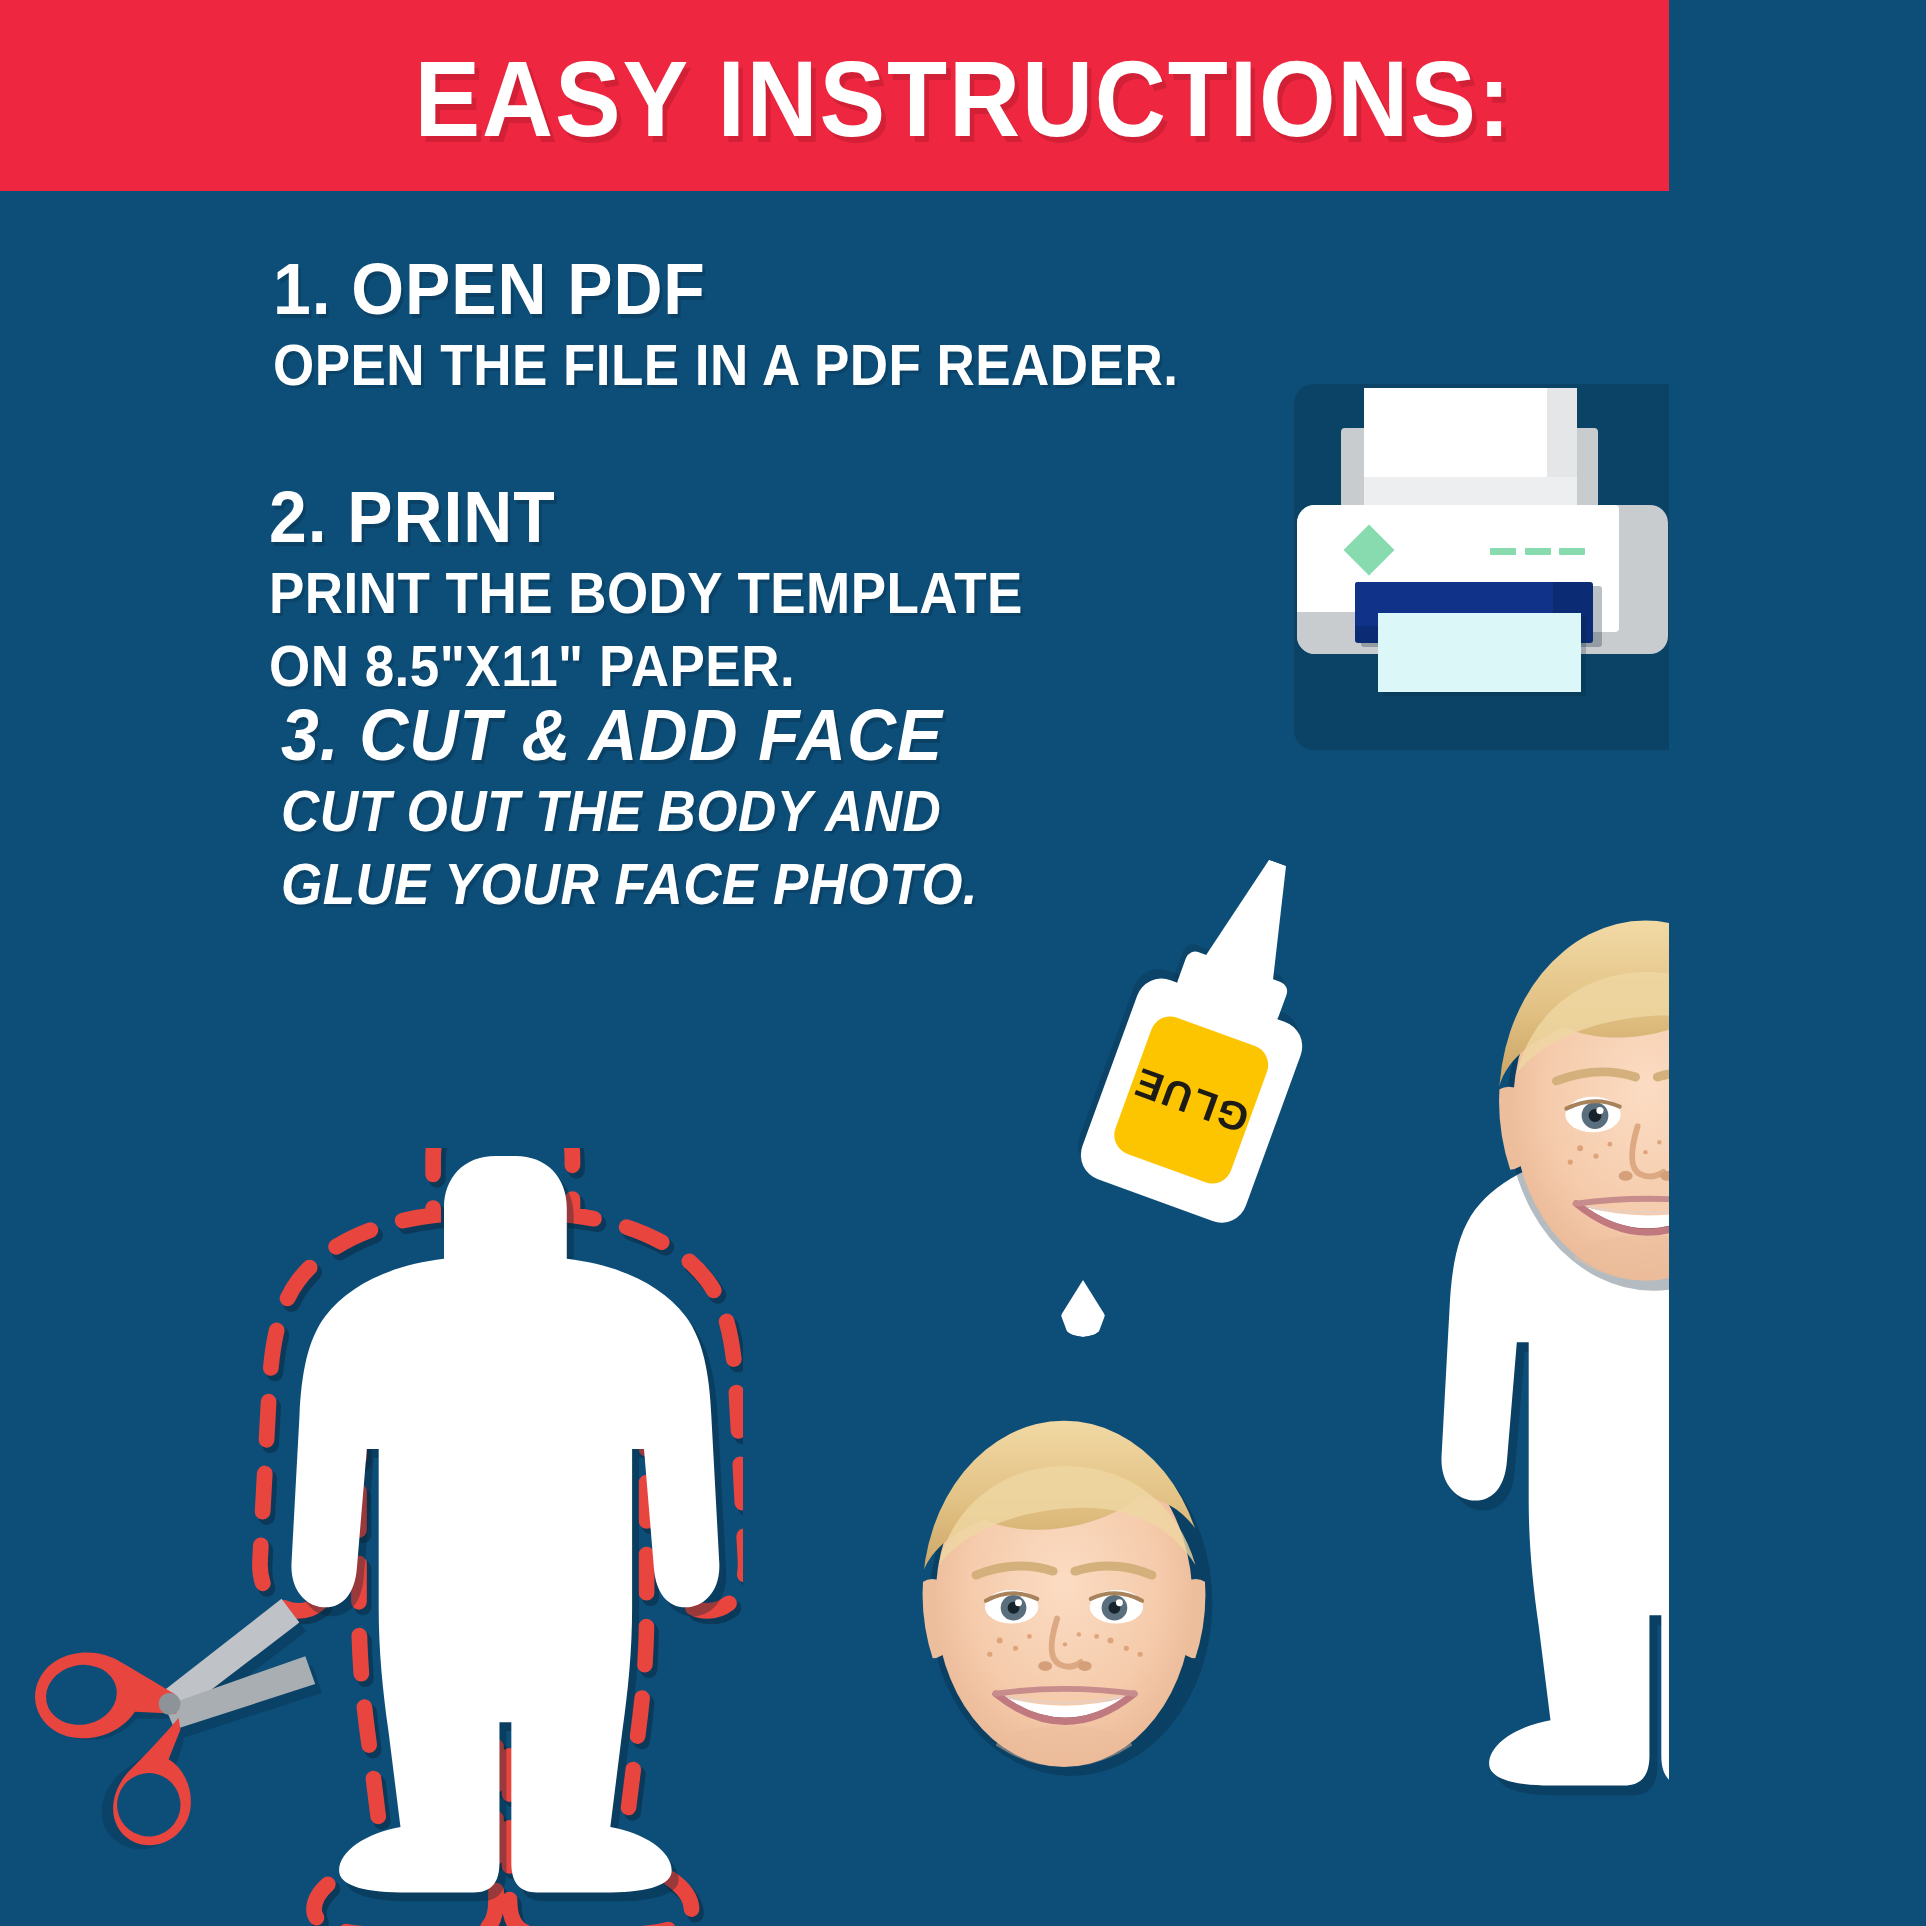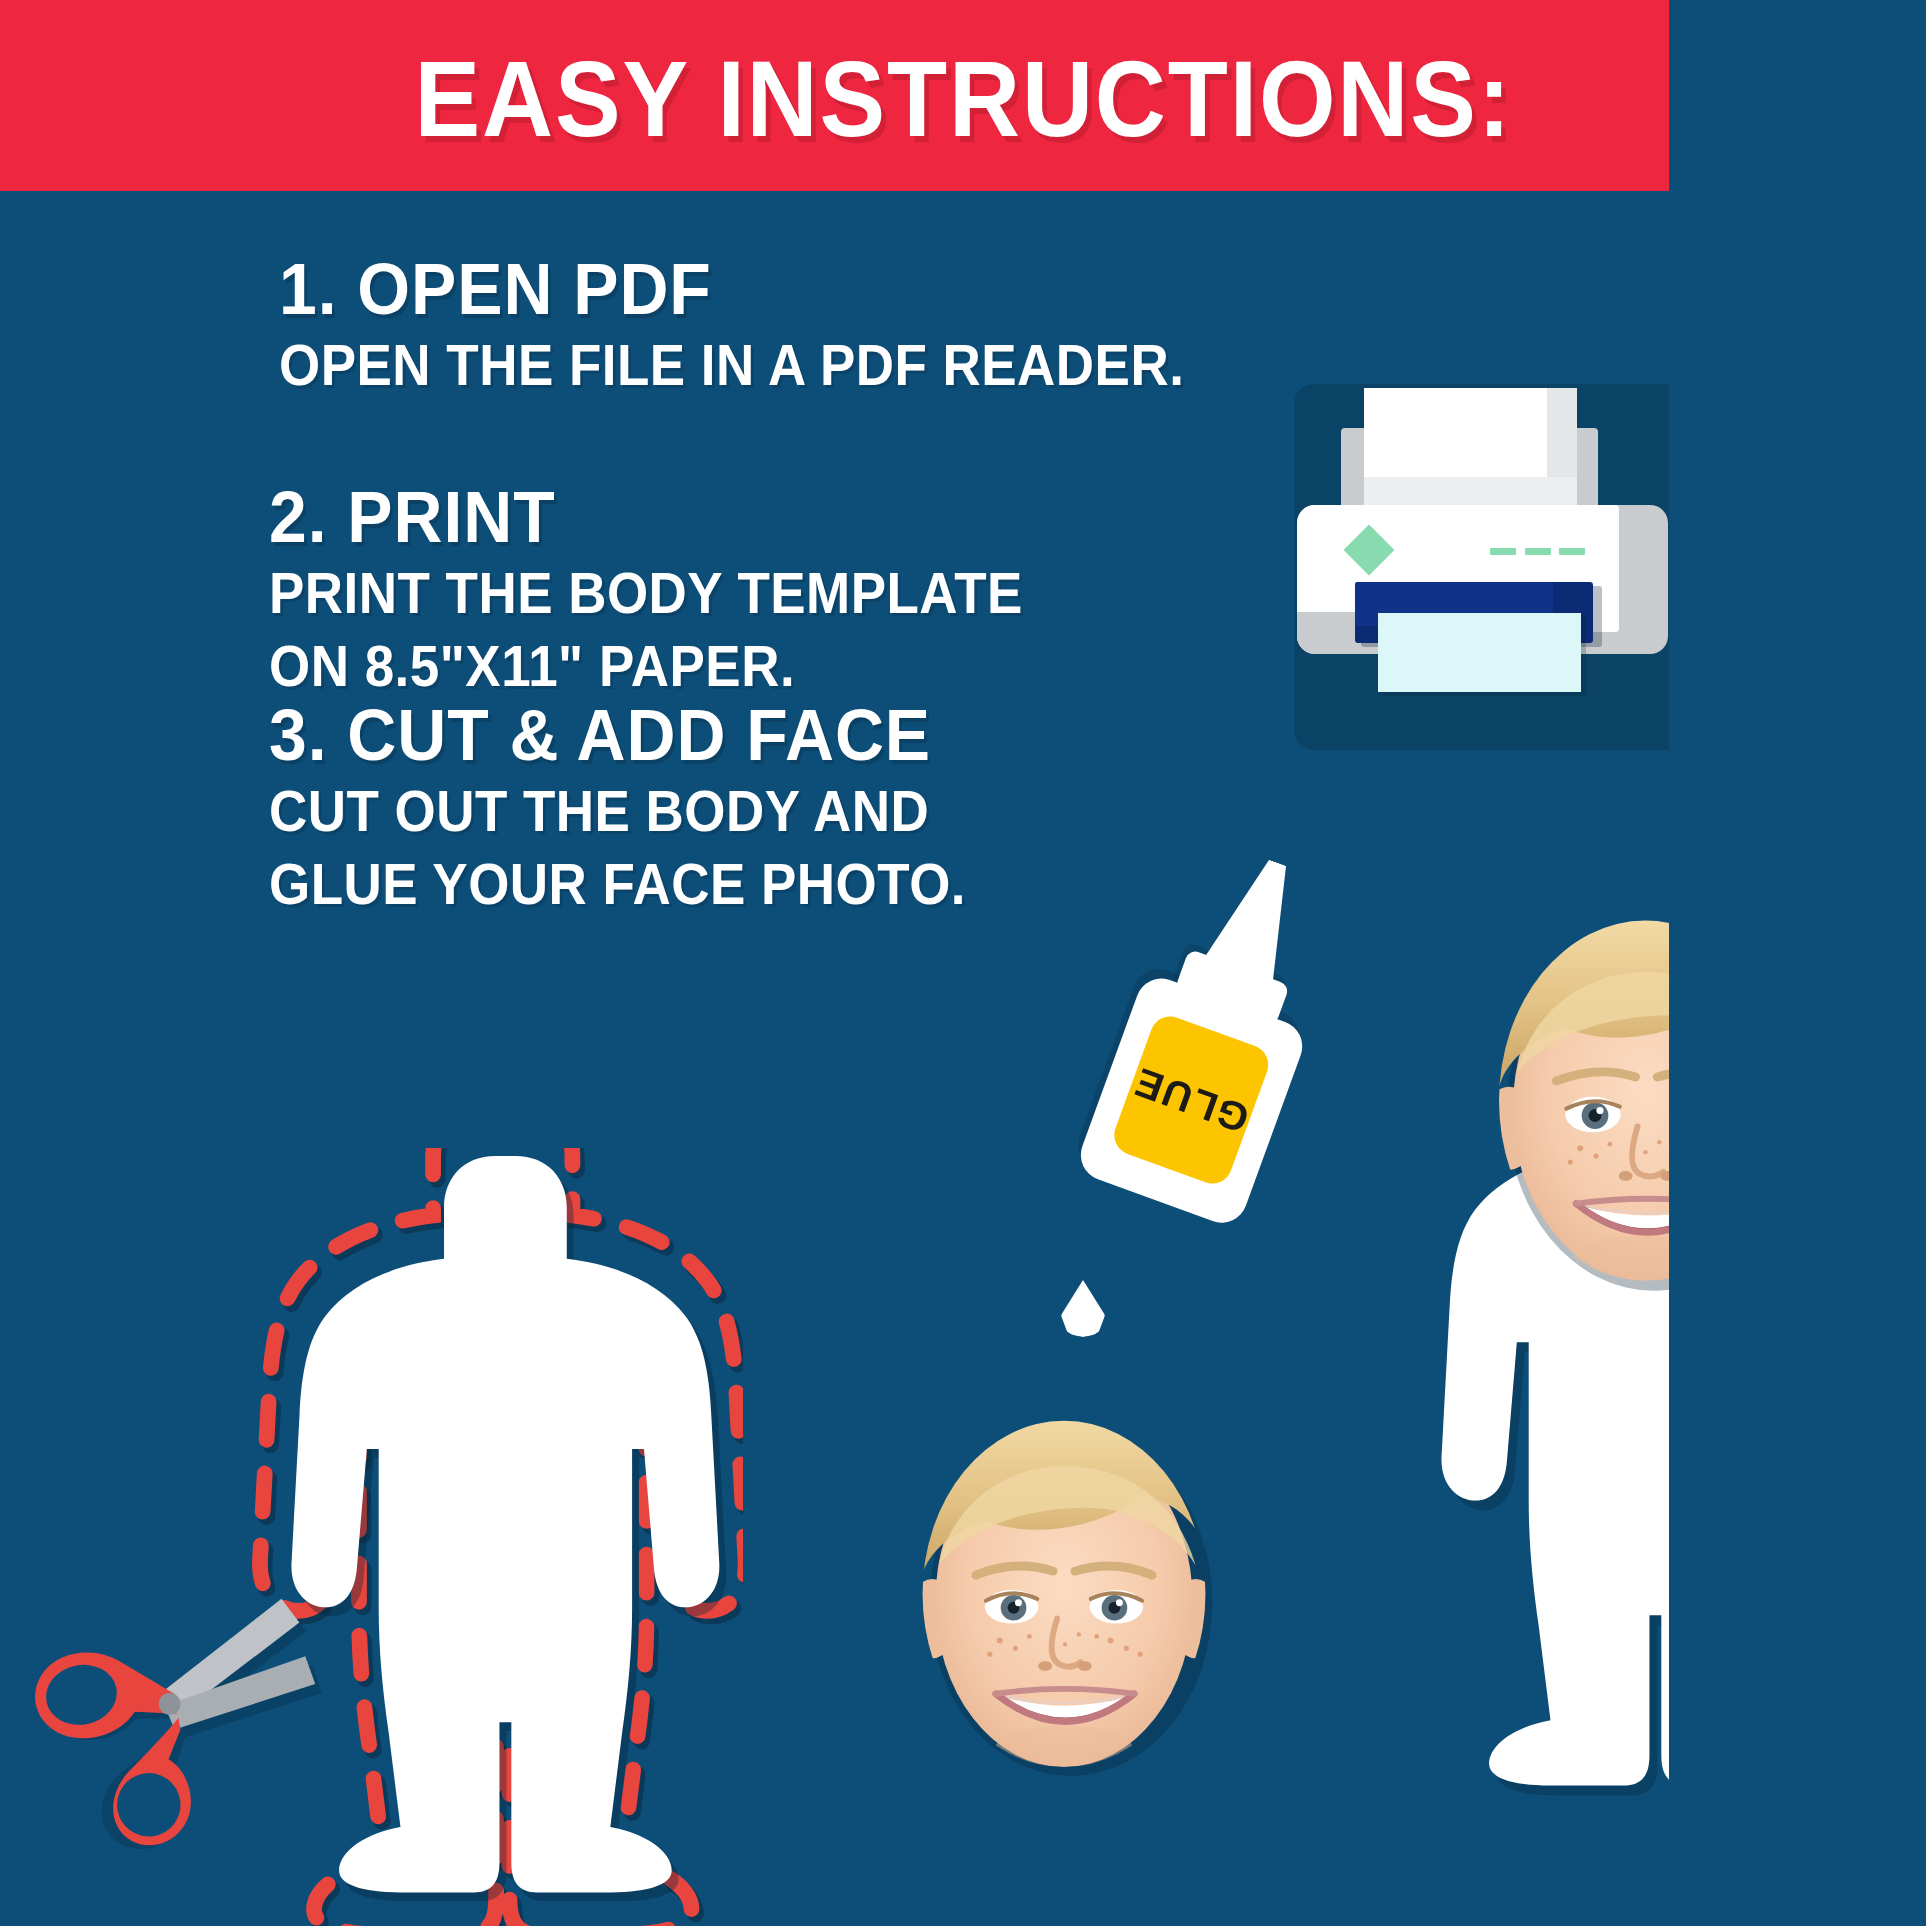--- a/index.html
+++ b/index.html
@@ -51,23 +51,23 @@
     font-weight:bold;
     font-size:57px;
     line-height:73px;
     color:#FFFFFF;
     letter-spacing:0.5px;
     transform:scaleX(0.93);
     transform-origin:left center;
     white-space:nowrap;
     text-shadow:3px 3px 0 rgba(7,43,66,0.3);
   }
-  #step1{position:absolute;left:10px;top:0;}
+  #step1{position:absolute;left:4px;top:0;}
   #step2{position:absolute;left:0;top:228px;}
-  #step3{position:absolute;left:0;top:446px;}
+  #step3{position:absolute;left:12px;top:446px;font-style:italic;}
 
   
   .printer{position:absolute;left:1282px;top:366px;width:416px;height:396px;}
   .pr-shadow{position:absolute;left:12px;top:18px;width:404px;height:366px;background:rgba(6,34,52,0.25);border-radius:20px;}
   .pr-backbody{position:absolute;left:59px;top:62px;width:257px;height:178px;background:#C9CCCF;border-radius:4px;}
   .pr-paper-top{position:absolute;left:82px;top:22px;width:213px;height:109px;background:#FFFFFF;}
   .pr-paper-top-shade{position:absolute;left:265px;top:22px;width:30px;height:109px;background:#E4E6E8;}
   .pr-paper-top-base{position:absolute;left:82px;top:111px;width:213px;height:32px;background:#EDEEEF;}
   .pr-body{position:absolute;left:15px;top:139px;width:371px;height:149px;background:#C9CCCF;border-radius:18px;}
   .pr-front{position:absolute;left:15px;top:139px;width:322px;height:127px;background:#FFFFFF;border-radius:18px 4px 4px 18px;}

